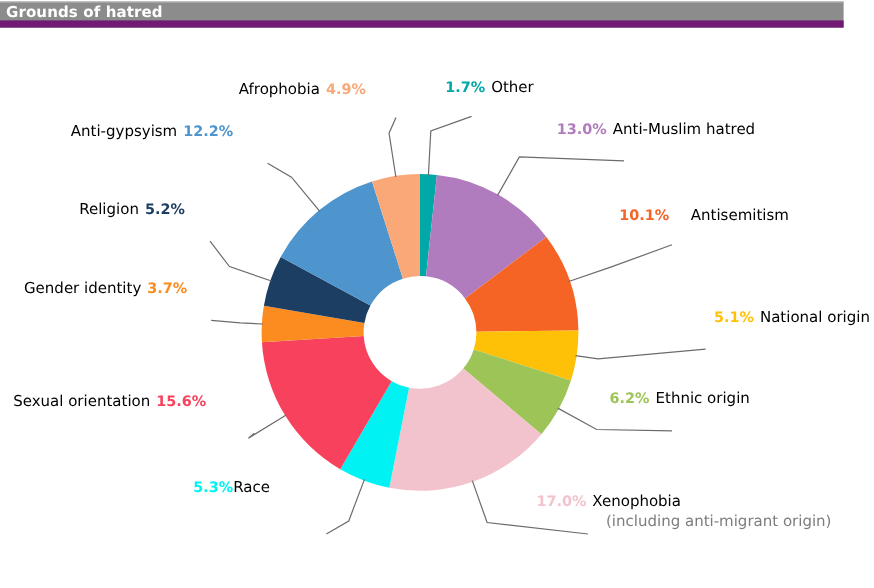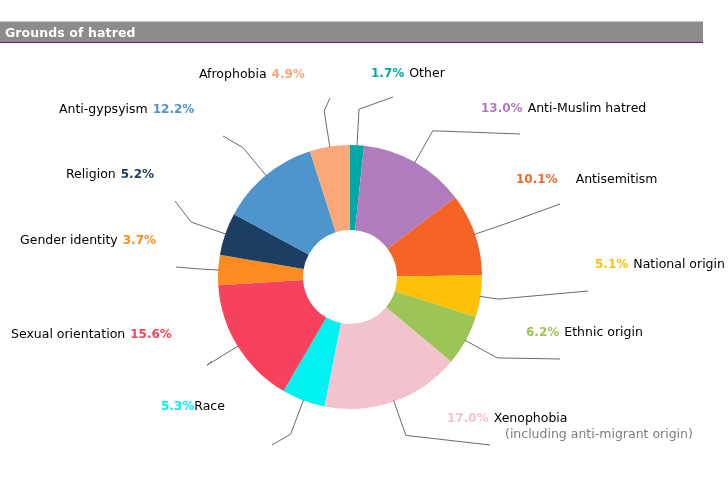--- a/index.html
+++ b/index.html
@@ -17,25 +17,24 @@
 
   
   #title-bar {
     position: absolute;
     left: 0;
     top: 1px;
     width: 703px;
     height: 22px;
     background: #8c8c8c;
     border-top: 1px solid #c9c9c9;
-    border-bottom: 1px solid #701a75;
+    border-bottom: 6px solid #701a75;
     box-sizing: border-box;
     display: flex;
     align-items: center;
-    margin-top: 20px;
   }
   #title-text {
     color: #ffffff;
     font-size: 12.5px;
     font-weight: bold;
     letter-spacing: 0.1px;
     padding-left: 5px;
     font-family: "DejaVu Sans", "Liberation Sans", sans-serif;
   }
 
@@ -118,33 +117,33 @@
         <polyline points="226.2,210.2 191.2,198.1 175,177" fill="none" stroke="#6b6b6b" stroke-width="1"></polyline>
         <polyline points="266.5,152.1 242.9,123.6 223,112" fill="none" stroke="#6b6b6b" stroke-width="1"></polyline>
         <polyline points="329.9,123.5 324.2,87.0 330,74" fill="none" stroke="#6b6b6b" stroke-width="1"></polyline>
       </g>
   </svg>
 
   <div class="lbl right" style="left:371px; top:41px;text-align:center;">
     <span class="pct" style="color:#00a8a8;">1.7%</span><span class="nm">Other</span>
   </div>
 
-  <div class="lbl right" style="left:481px; top:76px;">
+  <div class="lbl right" style="left:464px; top:76px;">
     <span class="pct" style="color:#b07cbe;">13.0%</span><span class="nm">Anti-Muslim hatred</span>
   </div>
 
   <div class="lbl right tight" style="left:516px; top:147px;">
     <span class="pct" style="color:#f56425;">10.1%</span><span class="nm">Antisemitism</span>
   </div>
 
   <div class="lbl right" style="left:566px; top:232px;margin-left:29px;">
     <span class="pct" style="color:#ffc107;">5.1%</span><span class="nm">National origin</span>
   </div>
 
-  <div class="lbl right" style="left:526px; top:300px;">
+  <div class="lbl right" style="left:508px; top:300px;">
     <span class="pct" style="color:#9dc456;">6.2%</span><span class="nm">Ethnic origin</span>
   </div>
 
   <div class="lbl right" style="left:447px; top:386px;">
     <span class="pct" style="color:#f3c3cd;">17.0%</span><span class="nm">Xenophobia</span>
     <span class="sub" style="margin-left:58px;">(including anti-migrant origin)</span>
   </div>
 
   <div class="lbl left" style="left:156px; top:374px;">
     <span class="pct" style="color:#00f2f2;">5.3%</span><span class="nm">Race</span>

